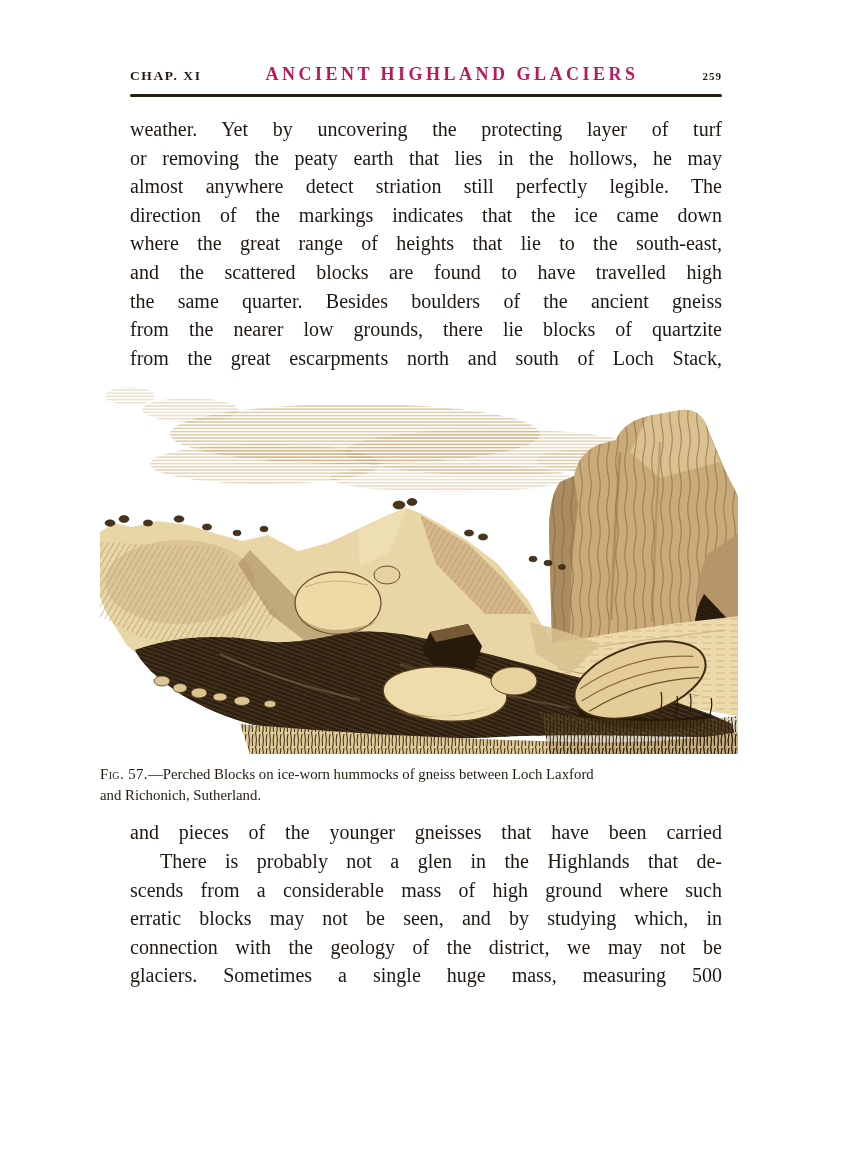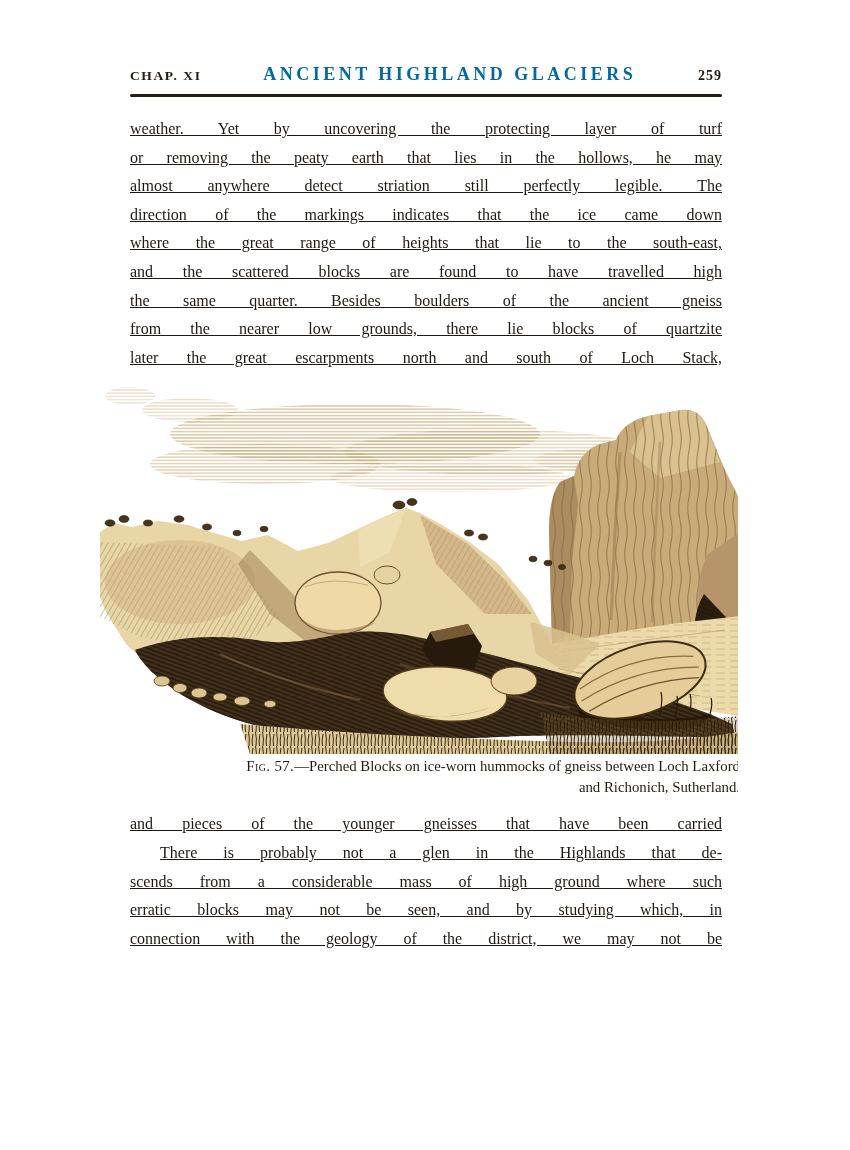--- a/index.html
+++ b/index.html
@@ -1,32 +1,32 @@
 <!DOCTYPE html>
 <html><head>
 <meta charset="utf-8">
 <style>
   html,body{margin:0;padding:0;background:#ffffff;}
   .page{position:relative;width:738px;height:1150px;background:#ffffff;overflow:hidden;
         font-family:"Liberation Serif", serif;color:#1f1812;}
   .content{position:absolute;left:130px;top:64px;width:592px;}
   .pageheader{display:flex;justify-content:space-between;align-items:baseline;}
   .chapter{font-size:13.5px;font-weight:700;letter-spacing:1.6px;color:#241c12;}
-  .rtitle{font-size:18px;font-weight:700;letter-spacing:3.5px;color:#0369a1;}
-  .pnum{font-size:14px;font-weight:700;letter-spacing:1px;color:#241c12;}
+  .rtitle{font-size:18px;font-weight:700;letter-spacing:3.5px;color:#be185d;}
+  .pnum{font-size:11px;font-weight:700;letter-spacing:1px;color:#241c12;}
   .rule{height:3px;background:#261e12;margin-top:9px;border-radius:1.5px;}
-  .bodytext{font-size:16px;line-height:28.6px;margin-top:18px;text-decoration:underline;}
+  .bodytext{font-size:20px;line-height:28.6px;margin-top:18px;}
   .bodytext.cont{margin-top:12px;}
   .bodytext.p2{margin-top:0;}
   .line{text-align:justify;}
   .line.j{text-align-last:justify;}
   .line.indent{text-indent:30px;}
   figure{margin:10px 0 0 -30px;width:640px;position:relative;padding:0;}
   figure svg{display:block;}
-  figcaption{margin-top:2px;width:640px;text-align:right;font-size:14.8px;line-height:21px;color:#24190d;}
+  figcaption{margin-top:10px;width:640px;text-align:left;font-size:14.8px;line-height:21px;color:#24190d;}
   .smallcaps{font-variant:small-caps;letter-spacing:.4px;}
 </style>
 </head>
 <body>
 
 <div class="page">
   <div class="content">
 
     <div class="pageheader">
       <span class="chapter">CHAP. XI</span>
@@ -38,21 +38,21 @@
     <div class="bodytext">
 
     <div class="line j">weather.  Yet by uncovering the protecting layer of turf</div>
         <div class="line j">or removing the peaty earth that lies in the hollows, he may</div>
         <div class="line j">almost anywhere detect striation still perfectly legible.  The</div>
         <div class="line j">direction of the markings indicates that the ice came down</div>
         <div class="line j">where the great range of heights that lie to the south-east,</div>
         <div class="line j">and the scattered blocks are found to have travelled high</div>
         <div class="line j">the same quarter.  Besides boulders of the ancient gneiss</div>
         <div class="line j">from the nearer low grounds, there lie blocks of quartzite</div>
-        <div class="line j">later the great escarpments north and south of Loch Stack,</div>
+        <div class="line j">from the great escarpments north and south of Loch Stack,</div>
       </div>
 
     <figure>
       <svg width="640" height="372" viewBox="0 0 640 372" xmlns="http://www.w3.org/2000/svg">
         <defs>
           <pattern id="p-cloud" width="5" height="3.2" patternUnits="userSpaceOnUse">
             <path d="M0 1.6 H5" stroke="#c09a5e" stroke-width="1"></path>
           </pattern>
           <pattern id="p-hatch" width="5" height="5" patternUnits="userSpaceOnUse" patternTransform="rotate(30)">
             <path d="M2.5 0 V5" stroke="#8c6d42" stroke-width="0.8"></path>
@@ -188,16 +188,17 @@
 
     <div class="line j">and pieces of the younger gneisses that have been carried</div>
       </div>
 
     <div class="bodytext p2">
 
     <div class="line j indent">There is probably not a glen in the Highlands that de-</div>
         <div class="line j">scends from a considerable mass of high ground where such</div>
         <div class="line j">erratic blocks may not be seen, and by studying which, in</div>
         <div class="line j">connection with the geology of the district, we may not be</div>
+        <div class="line j">glaciers.  Sometimes a single huge mass, measuring 500</div>
       </div>
 
   </div>
 </div>
 
 </body></html>

